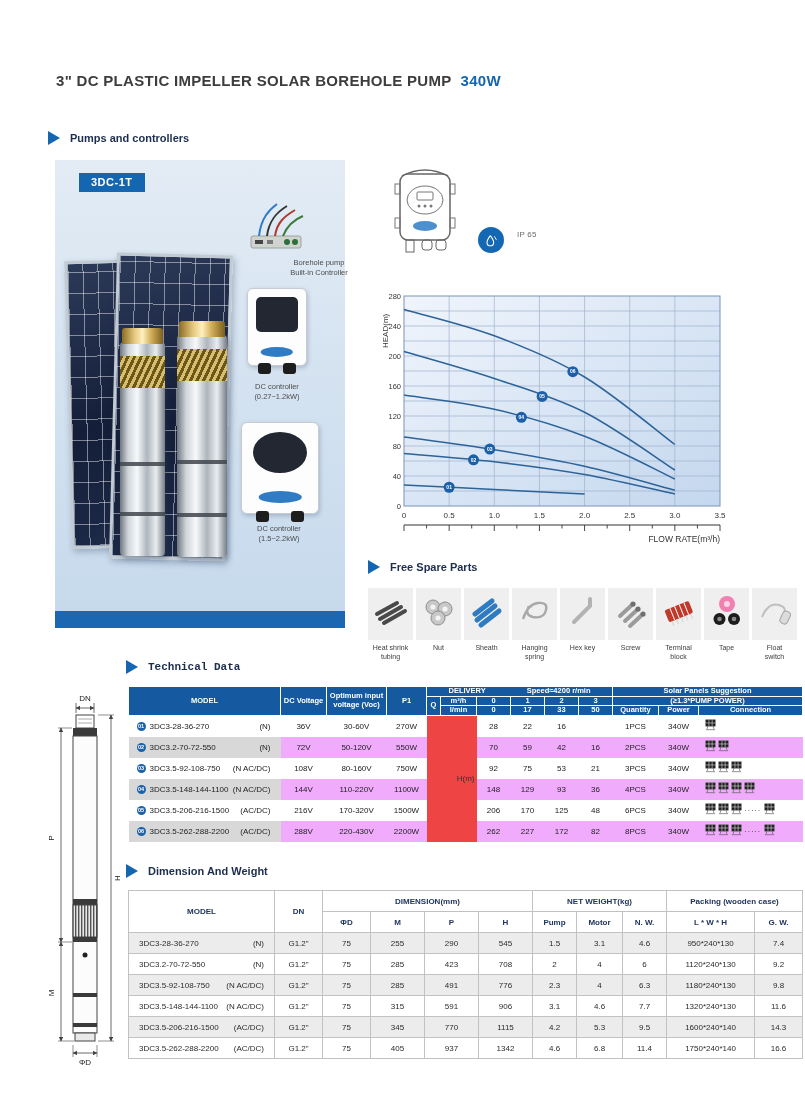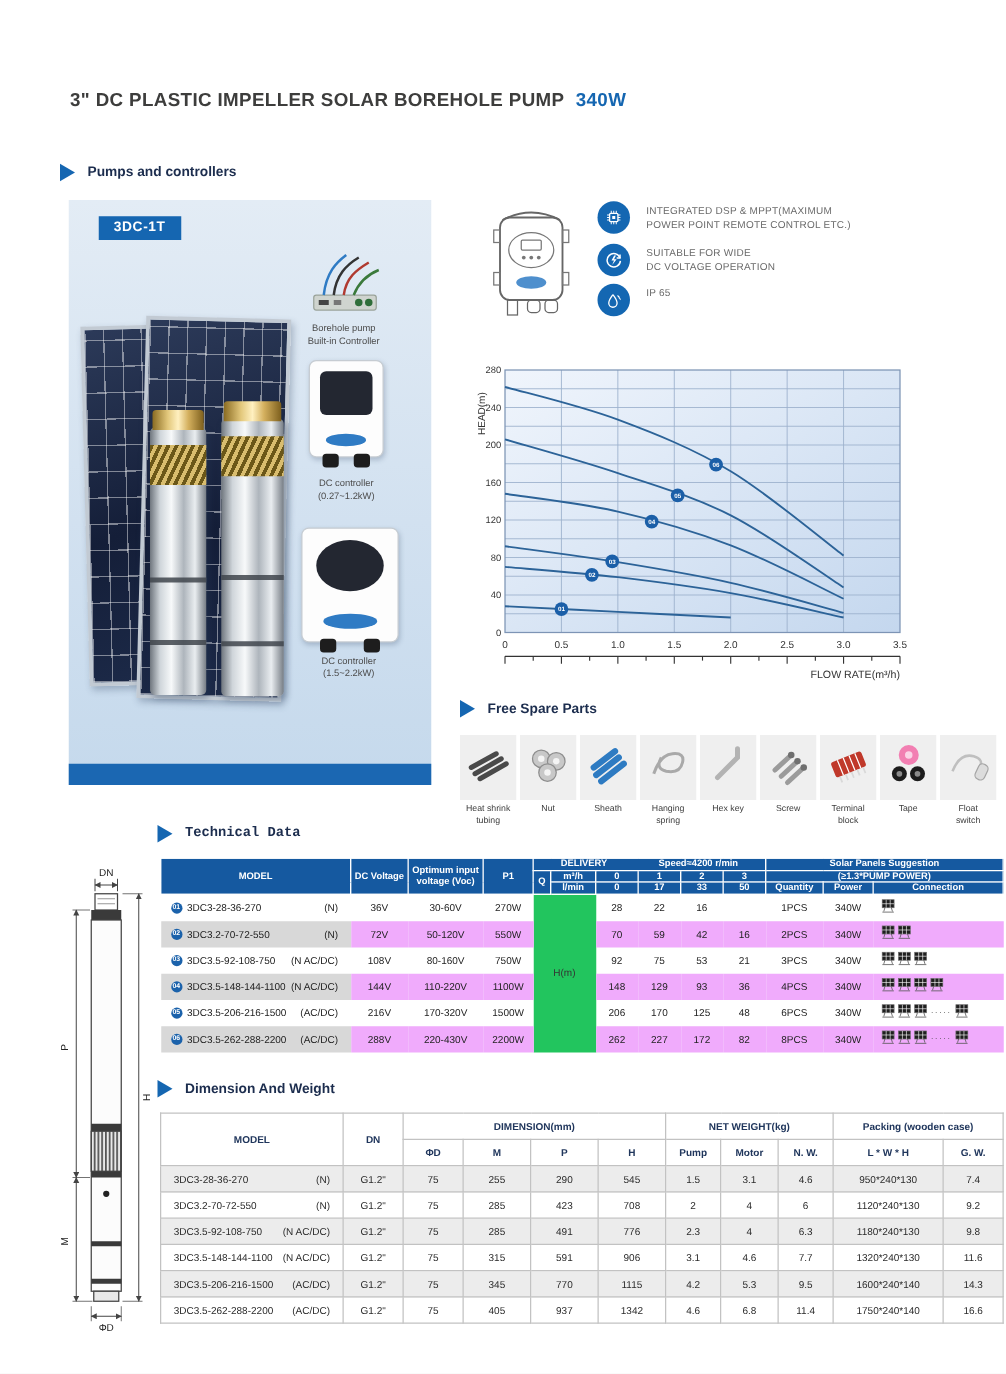--- a/index.html
+++ b/index.html
@@ -61,21 +61,21 @@
   #tech-table{width:674px;font-size:8px;}
   #tech-table th{background:#1559a0;color:#fff;font-weight:bold;font-size:7.5px;
       border:1px solid #fff;padding:0 1px;line-height:1.15;text-align:center;}
   #tech-table td{text-align:center;height:21px;padding:0 2px;color:#222;}
   #tech-table .model-cell{display:flex;align-items:center;text-align:left;padding-left:6px;gap:4px;}
   .badge-num{width:9px;height:9px;border-radius:50%;background:#1b62ab;color:#fff;font-size:5.5px;
       display:inline-flex;align-items:center;justify-content:center;flex:0 0 auto;font-weight:bold;}
   .variant{margin-left:auto;padding-right:8px;}
   tr.gray td{background:#f0abfc;}
   tr.gray td.mcell{background:#d8d8d8;}
-  #tech-table td.hm{background:#22c55e;font-size:8px;color:#333;}
+  #tech-table td.hm{background:#ef4444;font-size:8px;color:#333;text-align:right;}
   .dots{font-size:7px;letter-spacing:1px;color:#444;margin:0 1px;}
   .conn-cell{display:flex;align-items:center;justify-content:flex-start;gap:2px;padding-left:4px;}
 
   
   #dim-table{width:674px;font-size:8px;}
   #dim-table th{border:1px solid #c2c2c2;color:#20365c;font-weight:bold;font-size:8px;
       height:20px;text-align:center;background:#fff;padding:0 2px;}
   #dim-table td{border:1px solid #c2c2c2;height:20px;text-align:center;color:#2b2b2b;padding:0 2px;}
   #dim-table tr.gray2 td{background:#ececec;}
   #dim-table .model-cell{display:flex;align-items:center;text-align:left;padding-left:8px;}
@@ -119,21 +119,21 @@
       <rect x="8" y="38" width="50" height="12" rx="2" fill="#cfd4cf" stroke="#9aa39a"></rect>
       <rect x="12" y="42" width="8" height="4" fill="#444"></rect>
       <rect x="24" y="42" width="6" height="4" fill="#777"></rect>
       <circle cx="44" cy="44" r="3" fill="#2f6e3a"></circle>
       <circle cx="52" cy="44" r="3" fill="#2f6e3a"></circle>
       <path d="M16 38 C18 20 26 12 34 6" fill="none" stroke="#2f7bc4" stroke-width="2"></path>
       <path d="M24 38 C26 22 34 14 44 8" fill="none" stroke="#333" stroke-width="2"></path>
       <path d="M32 38 C34 24 42 18 52 12" fill="none" stroke="#b03a30" stroke-width="2"></path>
       <path d="M40 38 C44 28 50 22 60 18" fill="none" stroke="#3b7a3b" stroke-width="2"></path>
     </svg>
-    <div class="cap-text" style="left:170px;top:98px;width:100px;" id="cap0">
+    <div class="cap-text" style="left:170px;top:98px;width:100px;padding-left:44px;" id="cap0">
         <div>Borehole pump</div>
         <div>Built-in Controller</div>
       </div>
 
     <div class="ctrl" style="left:192px;top:128px;width:58px;height:76px;">
       <div class="screen rect"></div>
       <div class="logo"></div>
       <div class="gland" style="left:10px;"></div>
       <div class="gland" style="right:10px;"></div>
     </div>
@@ -168,48 +168,20 @@
     <rect x="3" y="22" width="5" height="10" fill="none" stroke="#777"></rect>
     <rect x="58" y="22" width="5" height="10" fill="none" stroke="#777"></rect>
     <rect x="3" y="56" width="5" height="10" fill="none" stroke="#777"></rect>
     <rect x="58" y="56" width="5" height="10" fill="none" stroke="#777"></rect>
     <rect x="14" y="78" width="8" height="12" fill="none" stroke="#666"></rect>
     <rect x="30" y="78" width="10" height="10" rx="3" fill="none" stroke="#666"></rect>
     <rect x="44" y="78" width="10" height="10" rx="3" fill="none" stroke="#666"></rect>
   </svg>
 
   <div class="abs" id="features" style="left:478px;top:161px;width:320px;height:100px;">
-      <div class="feat-row" style="top: 0px; left: 0px;">
-        <span class="feat-ic">
-          <svg width="16" height="16" viewBox="0 0 24 24">
-            <rect x="7" y="7" width="10" height="10" rx="1.5" fill="none" stroke="#fff" stroke-width="1.6"></rect>
-            <rect x="10.2" y="10.2" width="3.6" height="3.6" fill="#fff"></rect>
-            <g stroke="#fff" stroke-width="1.2">
-              <path d="M9 7V4M12 7V4M15 7V4M9 17v3M12 17v3M15 17v3M7 9H4M7 12H4M7 15H4M17 9h3M17 12h3M17 15h3"></path>
-            </g>
-          </svg>
-        </span>
-        <div class="feat-tx">
-          <div>INTEGRATED DSP &amp; MPPT(MAXIMUM</div>
-          <div>POWER POINT REMOTE CONTROL ETC.)</div>
-        </div>
-      </div>
-      <div class="feat-row" style="top: 34px; left: 0px;">
-        <span class="feat-ic">
-          <svg width="16" height="16" viewBox="0 0 24 24">
-            <path d="M19.5 9.5 A8 8 0 1 0 20 13" fill="none" stroke="#fff" stroke-width="1.8"></path>
-            <path d="M19.5 5.5 v4 h-4" fill="none" stroke="#fff" stroke-width="1.8"></path>
-            <path d="M12.5 6.5 l-3.2 6 h3 l-2.2 5.5 l5.4 -7 h-3.2 l2.4 -4.5 z" fill="#fff"></path>
-          </svg>
-        </span>
-        <div class="feat-tx">
-          <div>SUITABLE FOR WIDE</div>
-          <div>DC VOLTAGE OPERATION</div>
-        </div>
-      </div>
       <div class="feat-row" style="top: 66px; left: 0px;">
         <span class="feat-ic">
           <svg width="16" height="16" viewBox="0 0 24 24">
             <path d="M11 5.5 q5 6.5 5 10.2 a5 5 0 0 1 -10 0 q0 -3.7 5 -10.2" fill="none" stroke="#fff" stroke-width="1.6"></path>
             <path d="M16.5 6.5 a5 5 0 0 1 2.5 4" fill="none" stroke="#fff" stroke-width="1.4"></path>
             <path d="M19.6 12.2 l-0.8 -2 l2 0.3 z" fill="#fff"></path>
           </svg>
         </span>
         <div class="feat-tx">
           <div>IP 65</div>

